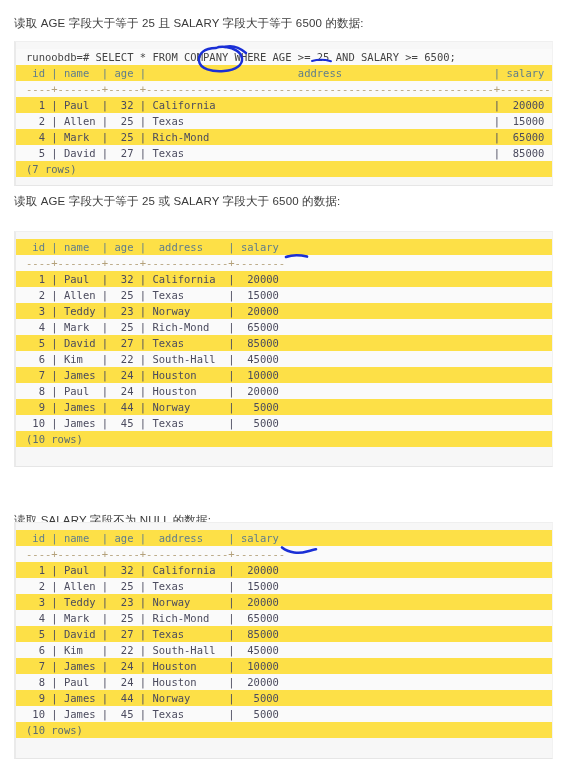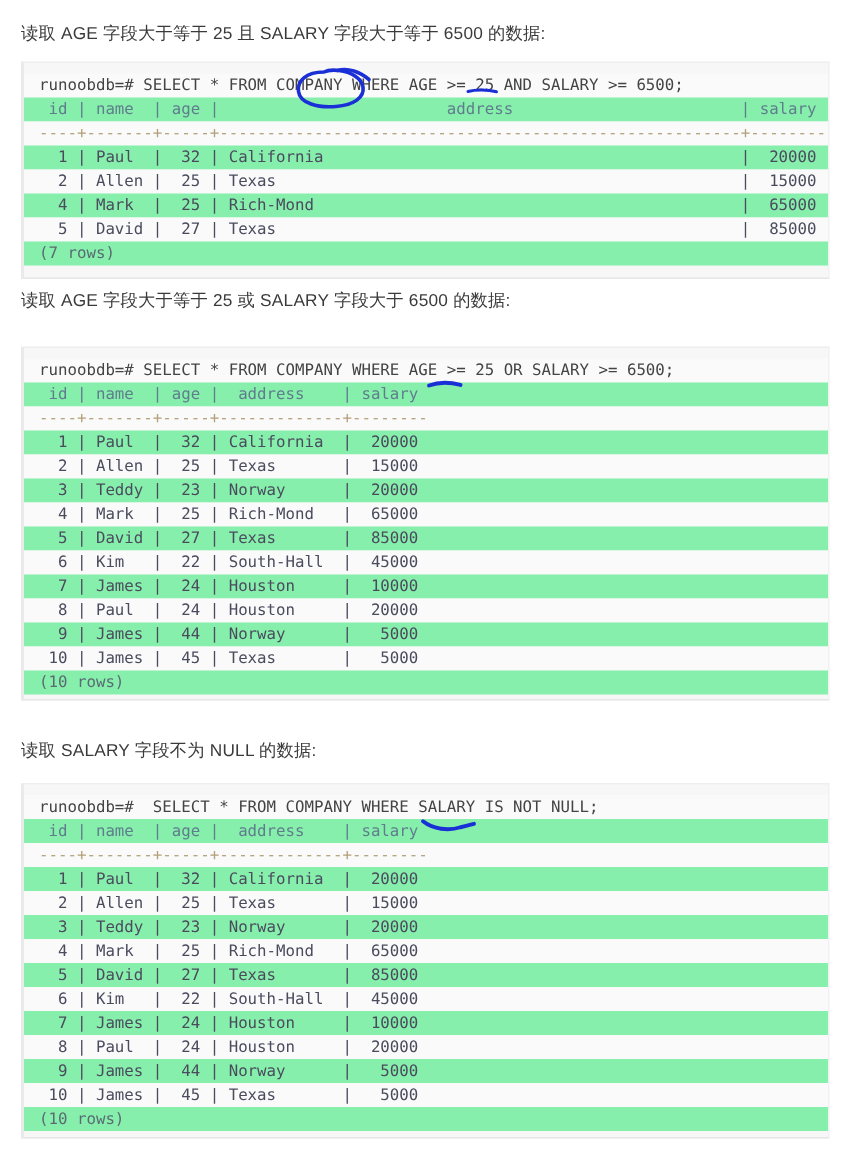--- a/index.html
+++ b/index.html
@@ -26,21 +26,21 @@
     font-size: 11.5px;
     color: #3a3a3a;
     line-height: 16px;
     margin: 0;
     padding: 0;
     letter-spacing: 0.15px;
     font-family: "Liberation Sans", sans-serif;
   }
   .p1 { position: absolute; left: 14px; top: 15px; }
   .p2 { position: absolute; left: 14px; top: 193px; }
-  .p3 { position: absolute; left: 14px; top: 493px; }
+  .p3 { position: absolute; left: 14px; top: 512px; }
 
   .codeblock {
     position: absolute;
     left: 14px;
     width: 539px;
     box-sizing: border-box;
     background: #f7f7f7;
     border-left: 2px solid #eaeaea;
     border-top: 1px solid #efefef;
     border-right: 1px solid #f2f2f2;
@@ -55,21 +55,21 @@
   .cline {
     font-family: "DejaVu Sans Mono", "Liberation Mono", monospace;
     font-size: 10.5px;
     line-height: 16px;
     height: 16px;
     white-space: pre;
     color: #444444;
     padding-left: 10px;
     letter-spacing: 0px;
   }
-  .cline.odd  { background: #86efac; }
+  .cline.odd  { background: #fde047; }
   .cline.even { background: #fafafa; }
   .tok-str    { color: #4b4b5e; }
   .tok-dash   { color: #b3a07a; }
   .tok-rows   { color: #5a6b73; }
   .tok-hdr    { color: #5f7d8c; }
 
   
   .ink {
     position: absolute;
     pointer-events: none;
@@ -108,21 +108,20 @@
 
   <div class="ink ink-and">
     <svg width="22" height="6" viewBox="0 0 22 6">
       <path d="M1 3 C6 1.6, 14 1.6, 20 3.2" fill="none" stroke="#1a2fd6" stroke-width="2" stroke-linecap="round"></path>
     </svg>
   </div>
 
   <p class="para p2">读取 AGE 字段大于等于 25 或 SALARY 字段大于 6500 的数据:</p>
 
   <div class="codeblock cb2">
-    <div class="cline even">runoobdb=# SELECT * FROM COMPANY WHERE AGE &gt;= 25 OR SALARY &gt;= 6500;</div>
     <div class="cline odd tok-hdr"> id | name  | age |  address    | salary</div>
     <div class="cline even tok-dash">----+-------+-----+-------------+--------</div>
     <div class="cline odd tok-str">  1 | Paul  |  32 | California  |  20000</div>
     <div class="cline even tok-str">  2 | Allen |  25 | Texas       |  15000</div>
     <div class="cline odd tok-str">  3 | Teddy |  23 | Norway      |  20000</div>
     <div class="cline even tok-str">  4 | Mark  |  25 | Rich-Mond   |  65000</div>
     <div class="cline odd tok-str">  5 | David |  27 | Texas       |  85000</div>
     <div class="cline even tok-str">  6 | Kim   |  22 | South-Hall  |  45000</div>
     <div class="cline odd tok-str">  7 | James |  24 | Houston     |  10000</div>
     <div class="cline even tok-str">  8 | Paul  |  24 | Houston     |  20000</div>
@@ -133,21 +132,20 @@
 
   <div class="ink ink-or">
     <svg width="24" height="7" viewBox="0 0 24 7">
       <path d="M1 4 C7 1.8, 15 1.8, 22 3.6" fill="none" stroke="#1a2fd6" stroke-width="2.6" stroke-linecap="round"></path>
     </svg>
   </div>
 
   <p class="para p3">读取 SALARY 字段不为 NULL 的数据:</p>
 
   <div class="codeblock cb3">
-    <div class="cline even">runoobdb=#  SELECT * FROM COMPANY WHERE SALARY IS NOT NULL;</div>
     <div class="cline odd tok-hdr"> id | name  | age |  address    | salary</div>
     <div class="cline even tok-dash">----+-------+-----+-------------+--------</div>
     <div class="cline odd tok-str">  1 | Paul  |  32 | California  |  20000</div>
     <div class="cline even tok-str">  2 | Allen |  25 | Texas       |  15000</div>
     <div class="cline odd tok-str">  3 | Teddy |  23 | Norway      |  20000</div>
     <div class="cline even tok-str">  4 | Mark  |  25 | Rich-Mond   |  65000</div>
     <div class="cline odd tok-str">  5 | David |  27 | Texas       |  85000</div>
     <div class="cline even tok-str">  6 | Kim   |  22 | South-Hall  |  45000</div>
     <div class="cline odd tok-str">  7 | James |  24 | Houston     |  10000</div>
     <div class="cline even tok-str">  8 | Paul  |  24 | Houston     |  20000</div>

